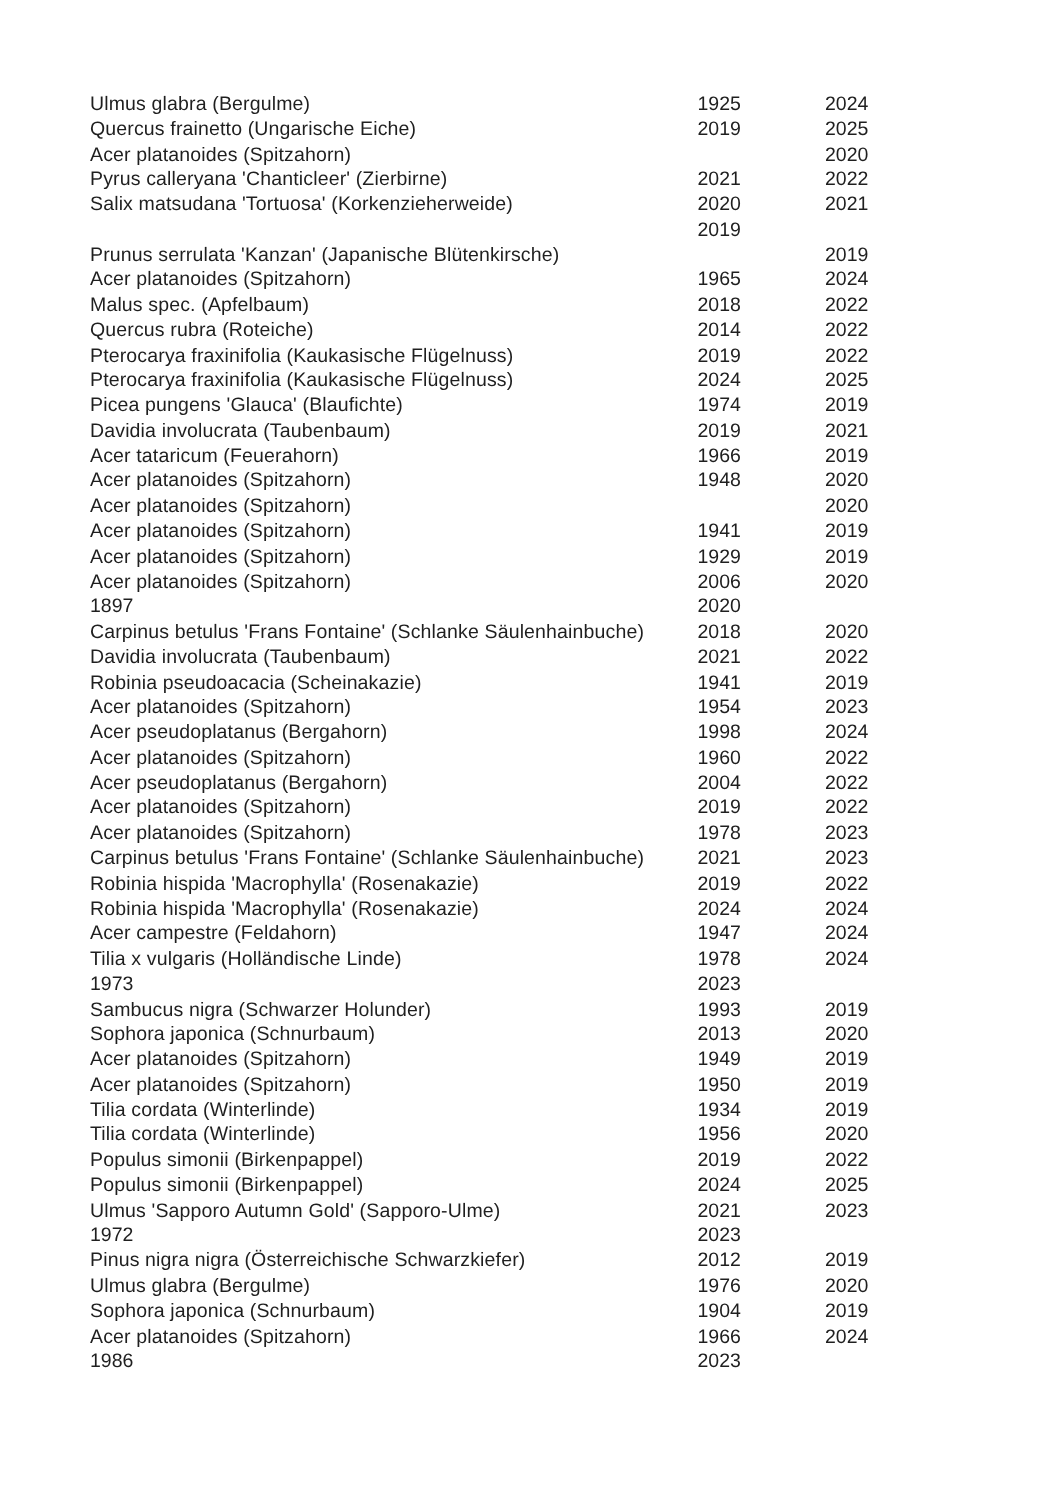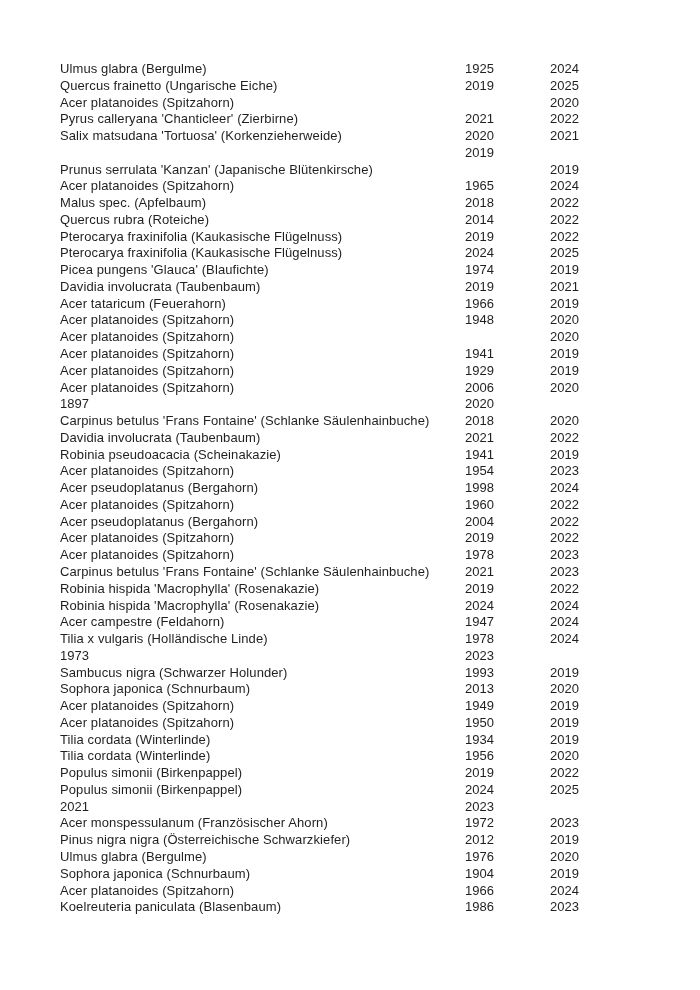--- a/index.html
+++ b/index.html
@@ -259,25 +259,25 @@
         <span class="cell name">Populus simonii (Birkenpappel)</span>
         <span class="cell year">2019</span>
         <span class="cell year">2022</span>
       </div>
       <div class="row">
         <span class="cell name">Populus simonii (Birkenpappel)</span>
         <span class="cell year">2024</span>
         <span class="cell year">2025</span>
       </div>
       <div class="row">
-        <span class="cell year">2021</span>
-        <span class="cell year">2023</span>
-      </div>
-      <div class="row">
-        <span class="cell name">Acer monspessulanum (Französischer Ahorn)</span>
+        <span class="cell name">Ulmus 'Sapporo Autumn Gold' (Sapporo-Ulme)</span>
+        <span class="cell year">2021</span>
+        <span class="cell year">2023</span>
+      </div>
+      <div class="row">
         <span class="cell year">1972</span>
         <span class="cell year">2023</span>
       </div>
       <div class="row">
         <span class="cell name">Pinus nigra nigra (Österreichische Schwarzkiefer)</span>
         <span class="cell year">2012</span>
         <span class="cell year">2019</span>
       </div>
       <div class="row">
         <span class="cell name">Ulmus glabra (Bergulme)</span>
@@ -288,18 +288,17 @@
         <span class="cell name">Sophora japonica (Schnurbaum)</span>
         <span class="cell year">1904</span>
         <span class="cell year">2019</span>
       </div>
       <div class="row">
         <span class="cell name">Acer platanoides (Spitzahorn)</span>
         <span class="cell year">1966</span>
         <span class="cell year">2024</span>
       </div>
       <div class="row">
-        <span class="cell name">Koelreuteria paniculata (Blasenbaum)</span>
         <span class="cell year">1986</span>
         <span class="cell year">2023</span>
       </div>
     </div>
 </div>
 
 </body></html>

